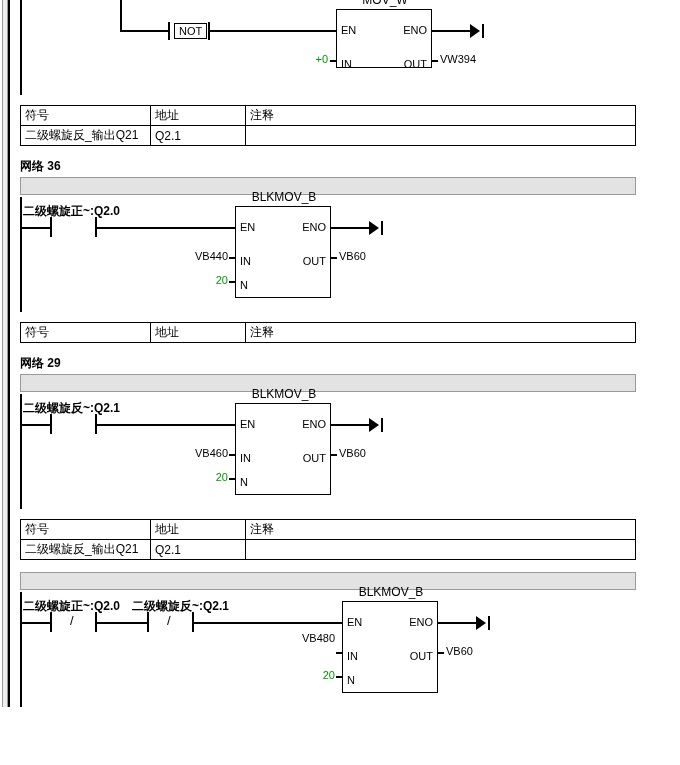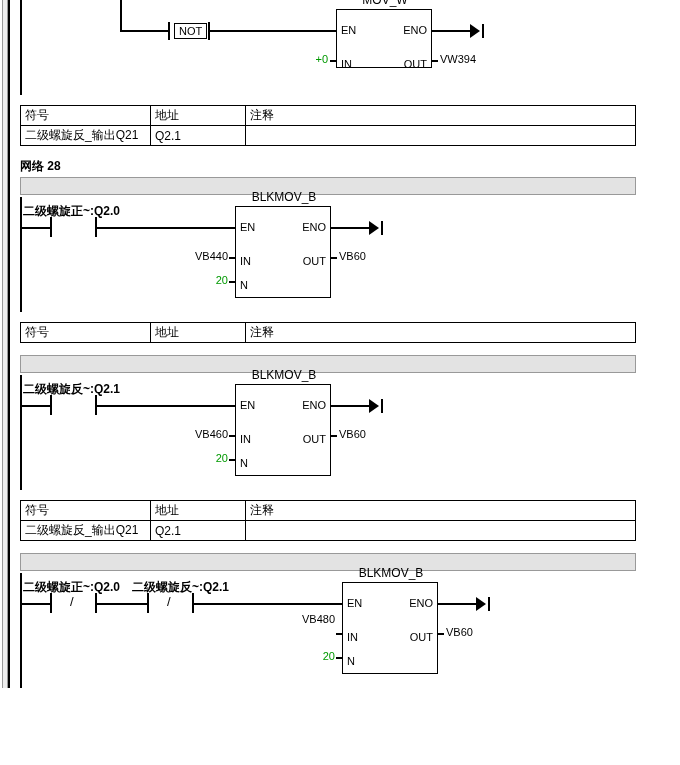--- a/index.html
+++ b/index.html
@@ -105,21 +105,21 @@
     <tr>
       <td>二级螺旋反_输出Q21</td>
       <td>Q2.1</td>
       <td></td>
     </tr>
   </tbody>
       </table>
 </div>
 
 <div class="network">
-  <div class="net-title"><span>网络</span> <span>28</span></div>
+  <div class="net-title"><span>网络</span> <span>36</span></div>
   <div class="grey-bar" style="width:616px;"></div>
 
   <div class="ladder tall">
     <div class="rail"></div>
     <span class="contact-label" style="left:3px; top:6px;">二级螺旋正~:Q2.0</span>
     <div class="wire" style="left:0; top:30px; width:30px;"></div>
     <div class="vwire" style="left:30px; top:20px; height:20px;"></div>
     <div class="vwire" style="left:75px; top:20px; height:20px;"></div>
     <div class="wire" style="left:75px; top:30px; width:140px;"></div>
 
@@ -148,20 +148,21 @@
           <tr>
       <th class="col-sym">符号</th>
       <th class="col-addr">地址</th>
       <th>注释</th>
     </tr>
   </tbody>
       </table>
 </div>
 
 <div class="network">
+  <div class="net-title"><span>网络</span> <span>29</span></div>
   <div class="grey-bar" style="width:616px;"></div>
 
   <div class="ladder tall">
     <div class="rail"></div>
     <span class="contact-label" style="left:3px; top:6px;">二级螺旋反~:Q2.1</span>
     <div class="wire" style="left:0; top:30px; width:30px;"></div>
     <div class="vwire" style="left:30px; top:20px; height:20px;"></div>
     <div class="vwire" style="left:75px; top:20px; height:20px;"></div>
     <div class="wire" style="left:75px; top:30px; width:140px;"></div>
 

